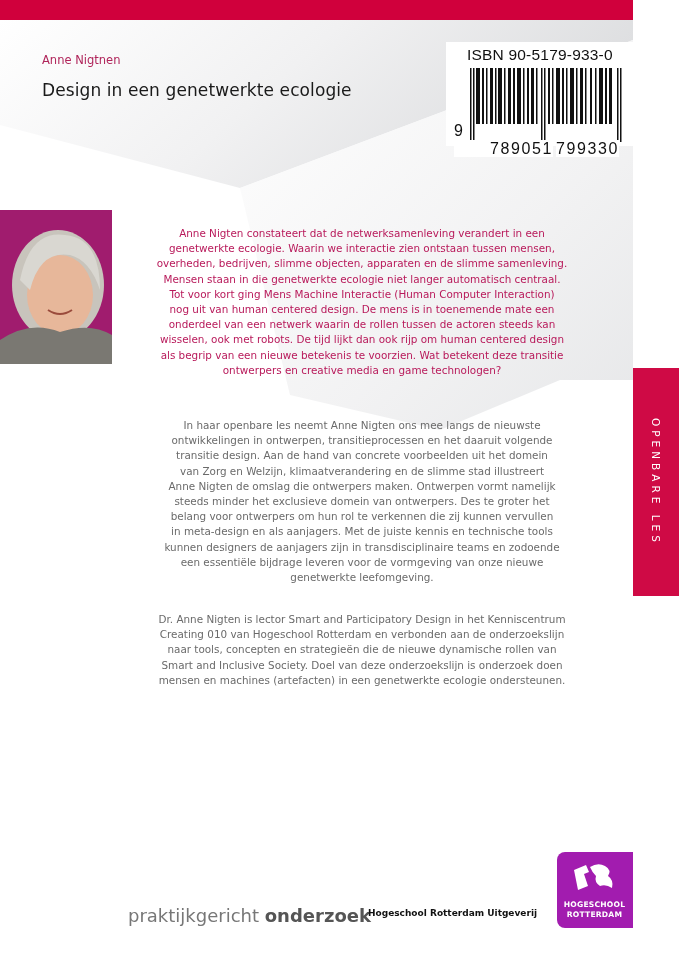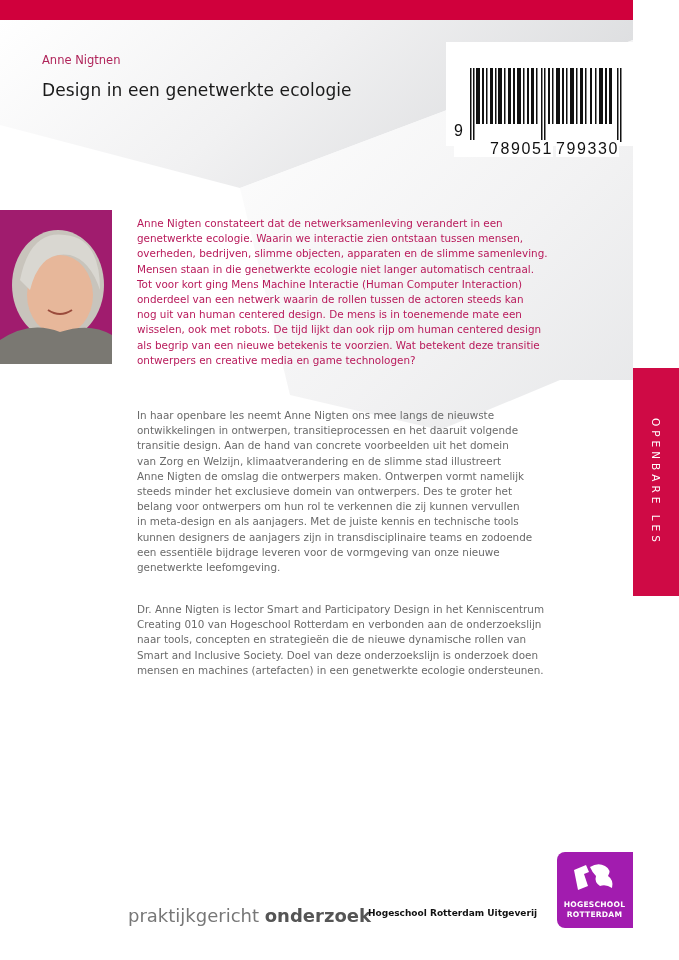--- a/index.html
+++ b/index.html
@@ -14,21 +14,21 @@
   .author { position: absolute; left: 42px; top: 53px; font-size: 11.5px; color: #b0245a; }
   .title { position: absolute; left: 42px; top: 80px; font-size: 17px; color: #1a1a1a; letter-spacing: 0.1px; }
 
   .isbn-box { position: absolute; left: 446px; top: 42px; width: 187px; height: 104px; background: #fff; }
   .isbn-label { position: absolute; left: 21px; top: 4px; font-family: "Liberation Sans", sans-serif; font-size: 15.5px; color: #111; letter-spacing: 0.2px; }
   .barcode { position: absolute; left: 24px; top: 26px; width: 154px; height: 74px; }
   .ean-digits { position: absolute; left: 8px; top: 80px; font-family: "Liberation Sans", sans-serif; font-size: 16px; color: #111; letter-spacing: 1.6px; background: transparent; }
 
   .photo { position: absolute; left: 0; top: 210px; width: 112px; height: 154px; background: #a21a70; overflow: hidden; }
 
-  .para { position: absolute; left: 129px; width: 430px; font-size: 10.4px; line-height: 15.2px; margin: 8px; }
+  .para { position: absolute; left: 129px; width: 430px; font-size: 10.4px; line-height: 15.2px; margin: 18px; text-align: center; }
   .p1 { top: 208px; color: #b8195a; }
   .p2 { top: 400px; color: #6a6a6a; }
   .p3 { top: 594px; color: #6a6a6a; }
   .line { display: block; white-space: nowrap; }
 
   .side-tab { position: absolute; left: 633px; top: 368px; width: 46px; height: 228px; background: #cf0a45; }
   .side-tab-label { position: absolute; left: 0; top: 0; width: 46px; height: 228px; display: flex; align-items: center; justify-content: center; }
   .side-tab-label span { writing-mode: vertical-rl; color: #fff; font-size: 10.5px; letter-spacing: 4px; }
 
   .footer-left { position: absolute; left: 128px; top: 905px; font-size: 18px; color: #777; }
@@ -58,20 +58,21 @@
     <polygon points="0,20 633,20 633,40 240,188 0,125" fill="url(#g1)"></polygon>
     <polygon points="240,188 633,40 633,380 560,380 440,430 290,395" fill="url(#g2)" opacity="0.85"></polygon>
   </svg>
 
   <div class="top-bar"></div>
 
   <div class="author">Anne Nigtnen</div>
   <div class="title">Design in een genetwerkte ecologie</div>
 
   <div class="isbn-box">
+    <div class="isbn-label">ISBN 90-5179-933-0</div>
     <svg class="barcode" viewBox="0 0 154 74" preserveAspectRatio="none">
       <g fill="#111">
         <rect x="0" y="0" width="1.5" height="74"></rect>
           <rect x="3" y="0" width="1.5" height="74"></rect>
         <rect x="6" y="0" width="4" height="56"></rect>
           <rect x="12" y="0" width="2" height="56"></rect>
         <rect x="16" y="0" width="1.5" height="56"></rect>
           <rect x="20" y="0" width="3" height="56"></rect>
         <rect x="25" y="0" width="1.5" height="56"></rect>
           <rect x="28" y="0" width="4" height="56"></rect>
@@ -119,22 +120,22 @@
       <path d="M48 100 Q60 108 72 100" stroke="#9a4b3c" stroke-width="2" fill="none"></path>
     </svg>
   </div>
 
   <p class="para p1">
     <span class="line">Anne Nigten constateert dat de netwerksamenleving verandert in een</span>
     <span class="line">genetwerkte ecologie. Waarin we interactie zien ontstaan tussen mensen,</span>
     <span class="line">overheden, bedrijven, slimme objecten, apparaten en de slimme samenleving.</span>
     <span class="line">Mensen staan in die genetwerkte ecologie niet langer automatisch centraal.</span>
     <span class="line">Tot voor kort ging Mens Machine Interactie (Human Computer Interaction)</span>
+    <span class="line">nog uit van human centered design. De mens is in toenemende mate een</span>
     <span class="line">onderdeel van een netwerk waarin de rollen tussen de actoren steeds kan</span>
-    <span class="line">nog uit van human centered design. De mens is in toenemende mate een</span>
     <span class="line">wisselen, ook met robots. De tijd lijkt dan ook rijp om human centered design</span>
     <span class="line">als begrip van een nieuwe betekenis te voorzien. Wat betekent deze transitie</span>
     <span class="line">ontwerpers en creative media en game technologen?</span>
   </p>
 
   <p class="para p2">
     <span class="line">In haar openbare les neemt Anne Nigten ons mee langs de nieuwste</span>
     <span class="line">ontwikkelingen in ontwerpen, transitieprocessen en het daaruit volgende</span>
     <span class="line">transitie design. Aan de hand van concrete voorbeelden uit het domein</span>
     <span class="line">van Zorg en Welzijn, klimaatverandering en de slimme stad illustreert</span>

